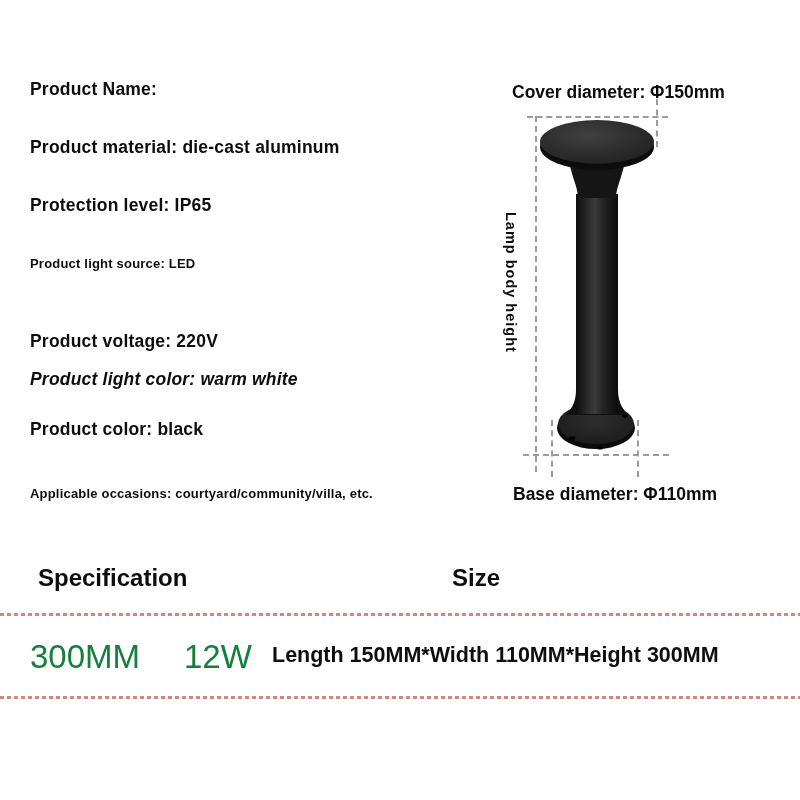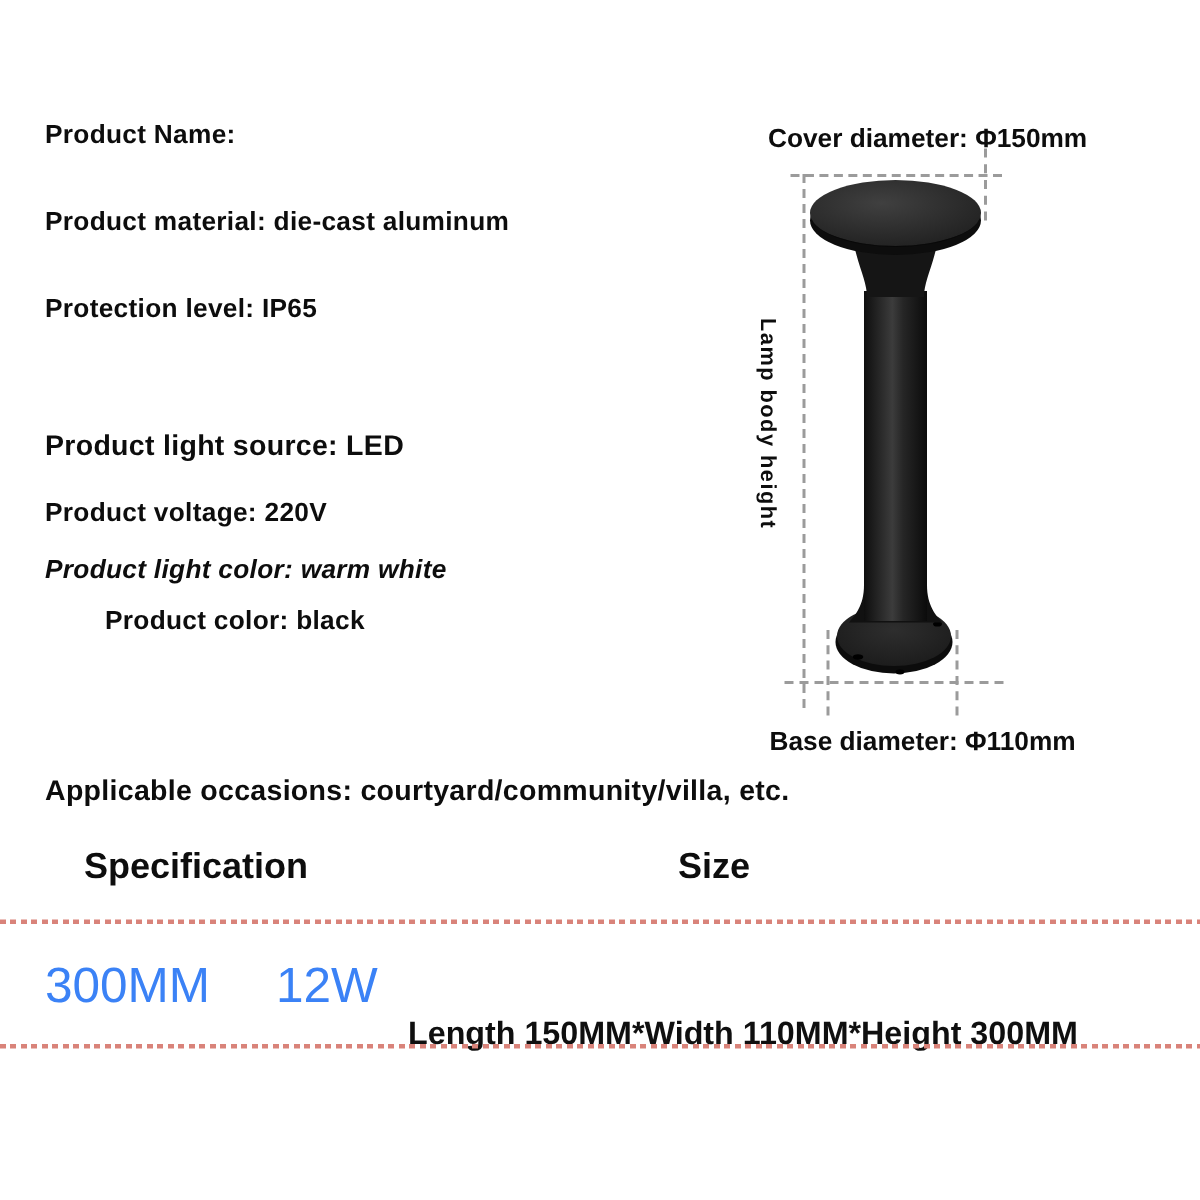--- a/index.html
+++ b/index.html
@@ -4,50 +4,50 @@
 <style>
   html,body{margin:0;padding:0;}
   body{
     width:800px;height:800px;position:relative;background:#ffffff;
     font-family:"Liberation Sans", sans-serif;color:#0d0d0d;overflow:hidden;
   }
   .abs{position:absolute;}
   
   .spec-item{left:30px;font-weight:bold;line-height:1.1;letter-spacing:.2px;white-space:nowrap;}
   .spec-lg{font-size:17.5px;}
-  .spec-sm{font-size:19px;margin-top:31px;}
+  .spec-sm{font-size:13px;}
   
   .dim-label{font-weight:bold;font-size:17.5px;white-space:nowrap;}
   .height-label{
     font-weight:bold;font-size:14.5px;writing-mode:vertical-rl;text-orientation:mixed;
     letter-spacing:1px;white-space:nowrap;
   }
   
   .hdash{border-top:2px dashed #9b9b9b;height:0;}
   .vdash{border-left:2px dashed #9b9b9b;width:0;}
   
   .tbl-header{font-weight:bold;font-size:24px;white-space:nowrap;}
   .divider-red{
     left:0;width:800px;height:3px;
     background:repeating-linear-gradient(90deg,#d9837a 0 4px,rgba(255,255,255,0) 4px 7px);
   }
-  .row-big{font-size:33px;font-weight:400;color:#3b82f6;white-space:nowrap;}
+  .row-big{font-size:33px;font-weight:400;color:#15803d;white-space:nowrap;}
   .row-size{font-size:21.5px;font-weight:bold;color:#0f0f0f;white-space:nowrap;}
 </style>
 </head>
 <body>
 
 <div>
   <div class="abs spec-item spec-lg" style="top:80px;text-align:right;">Product Name:</div>
   <div class="abs spec-item spec-lg" style="top:138px;">Product material: die-cast aluminum</div>
   <div class="abs spec-item spec-lg" style="top:196px;">Protection level: IP65</div>
   <div class="abs spec-item spec-sm" style="top:257px;">Product light source: LED</div>
   <div class="abs spec-item spec-lg" style="top:312px;margin-top:20px;">Product voltage: 220V</div>
   <div class="abs spec-item spec-lg" style="top:370px;font-style:italic;">Product light color: warm white</div>
-  <div class="abs spec-item spec-lg" style="top:404px;margin-left:40px;">Product color: black</div>
+  <div class="abs spec-item spec-lg" style="top:420px;">Product color: black</div>
   <div class="abs spec-item spec-sm" style="top:487px;">Applicable occasions: courtyard/community/villa, etc.</div>
 </div>
 
 <div>
 
   <div class="abs dim-label" style="left:512px;top:82px;">Cover diameter: Φ150mm</div>
 
   <div class="abs hdash" style="left:527px;top:116px;width:141px;"></div>
   <div class="abs vdash" style="left:656px;top:99px;height:48px;"></div>
   <div class="abs vdash" style="left:535px;top:116px;height:356px;"></div>
@@ -91,23 +91,23 @@
   </svg>
 
   <div class="abs hdash" style="left:523px;top:454px;width:146px;"></div>
   <div class="abs vdash" style="left:551px;top:420px;height:57px;"></div>
   <div class="abs vdash" style="left:637px;top:420px;height:57px;"></div>
 
   <div class="abs dim-label" style="left:513px;top:484px;">Base diameter: Φ110mm</div>
 </div>
 
 <div>
-  <div class="abs tbl-header" style="left:56px;top:564px;">Specification</div>
+  <div class="abs tbl-header" style="left:38px;top:564px;">Specification</div>
   <div class="abs tbl-header" style="left:452px;top:564px;">Size</div>
 
   <div class="abs divider-red" style="top:613px;"></div>
 
   <div class="abs row-big" style="left:30px;top:638px;">300MM</div>
   <div class="abs row-big" style="left:184px;top:638px;">12W</div>
-  <div class="abs row-size" style="left:272px;top:643px;margin-top:34px;">Length 150MM*Width 110MM*Height 300MM</div>
+  <div class="abs row-size" style="left:272px;top:643px;">Length 150MM*Width 110MM*Height 300MM</div>
 
   <div class="abs divider-red" style="top:696px;"></div>
 </div>
 
 </body></html>

